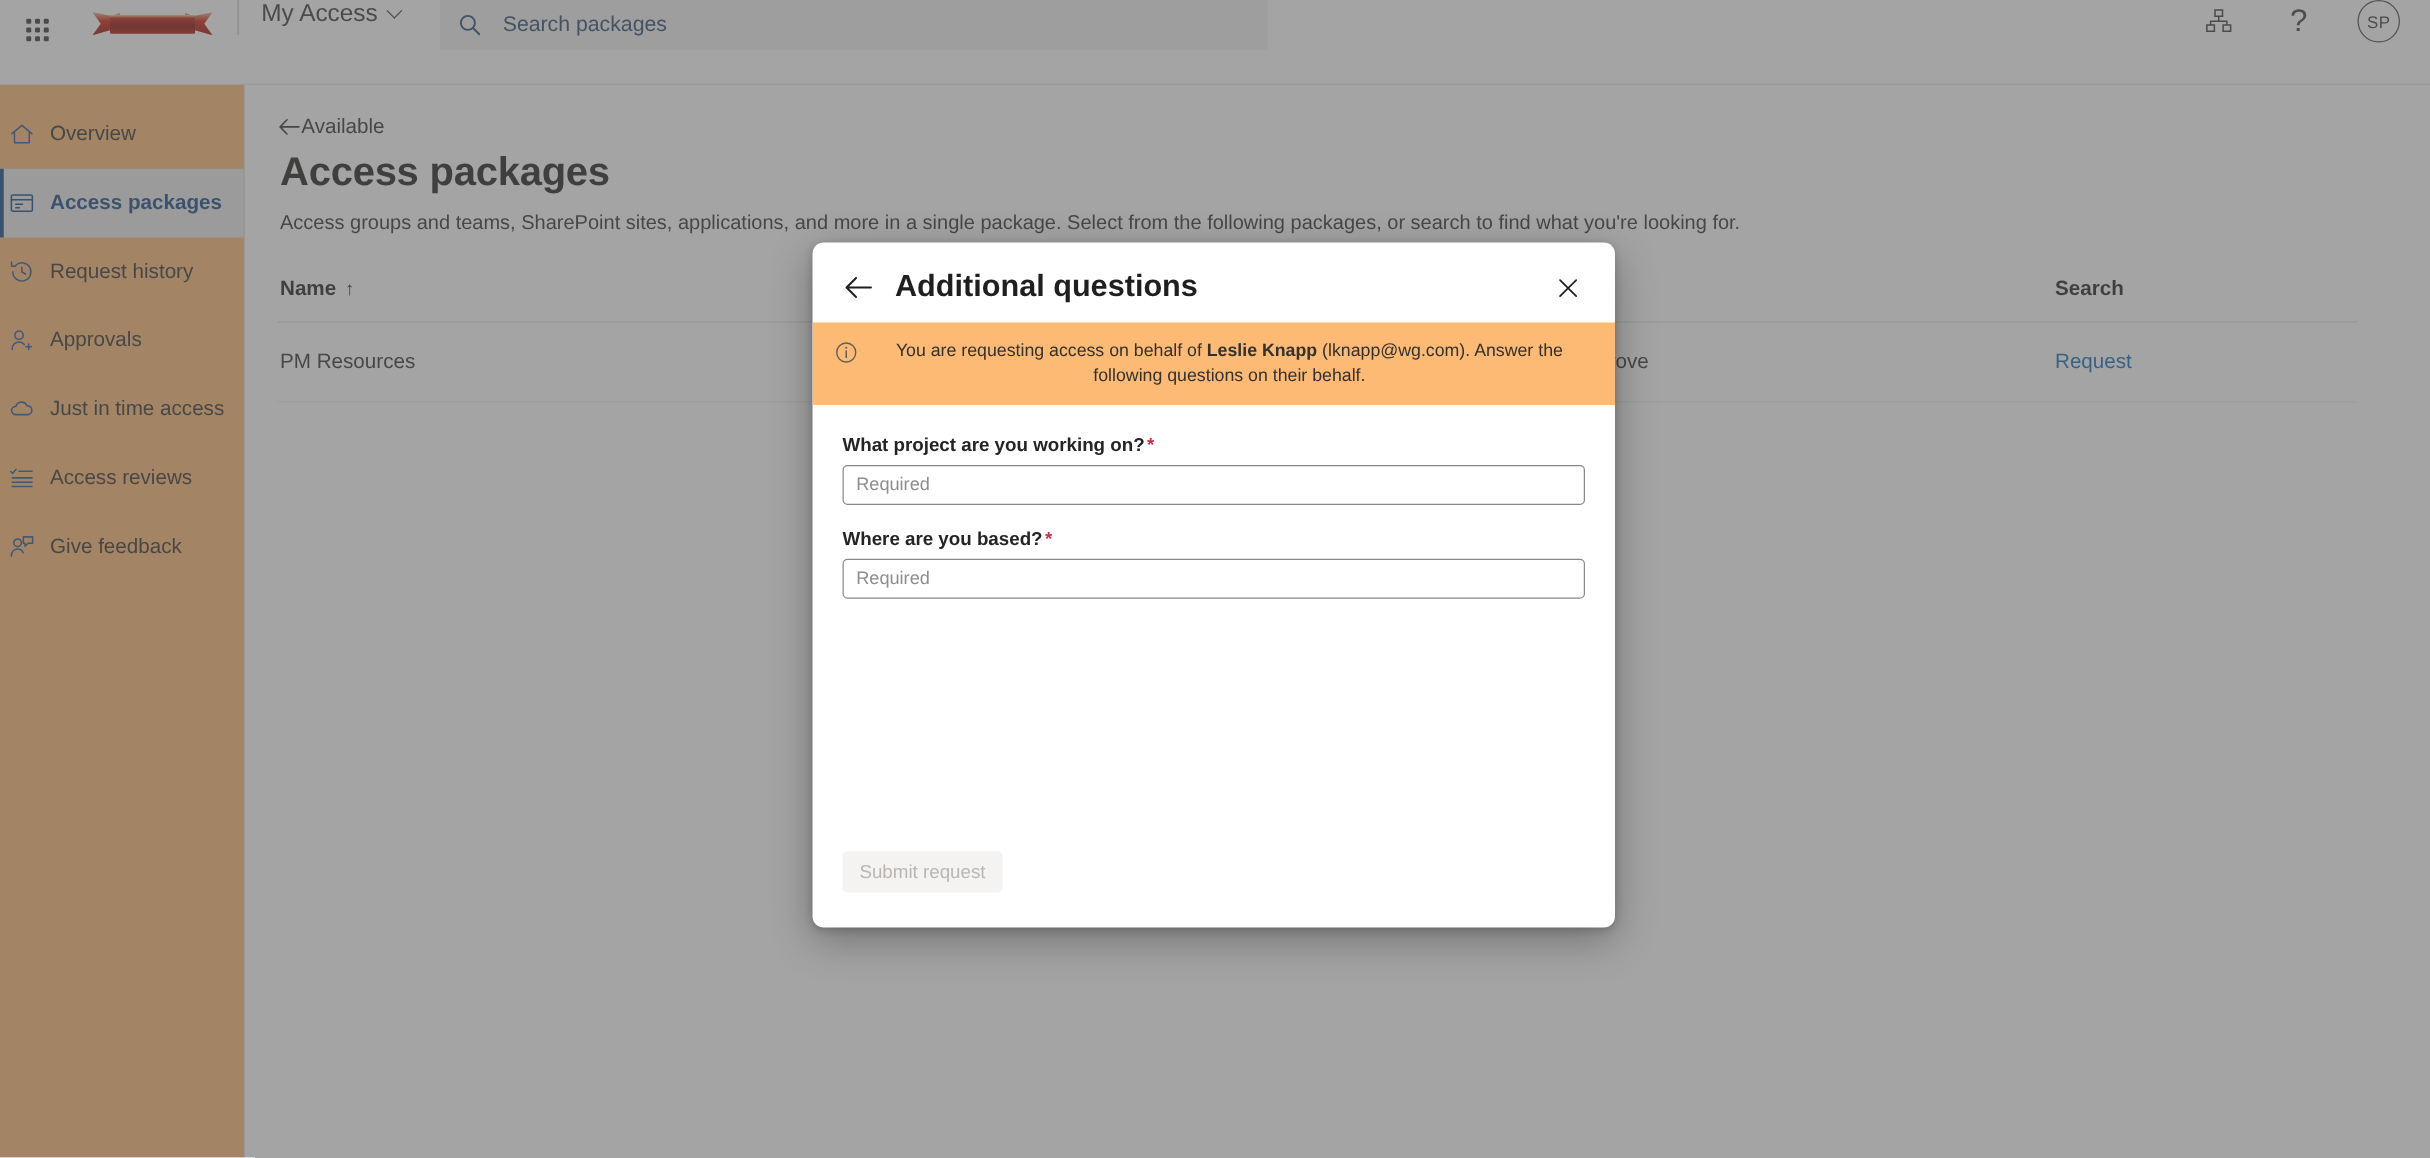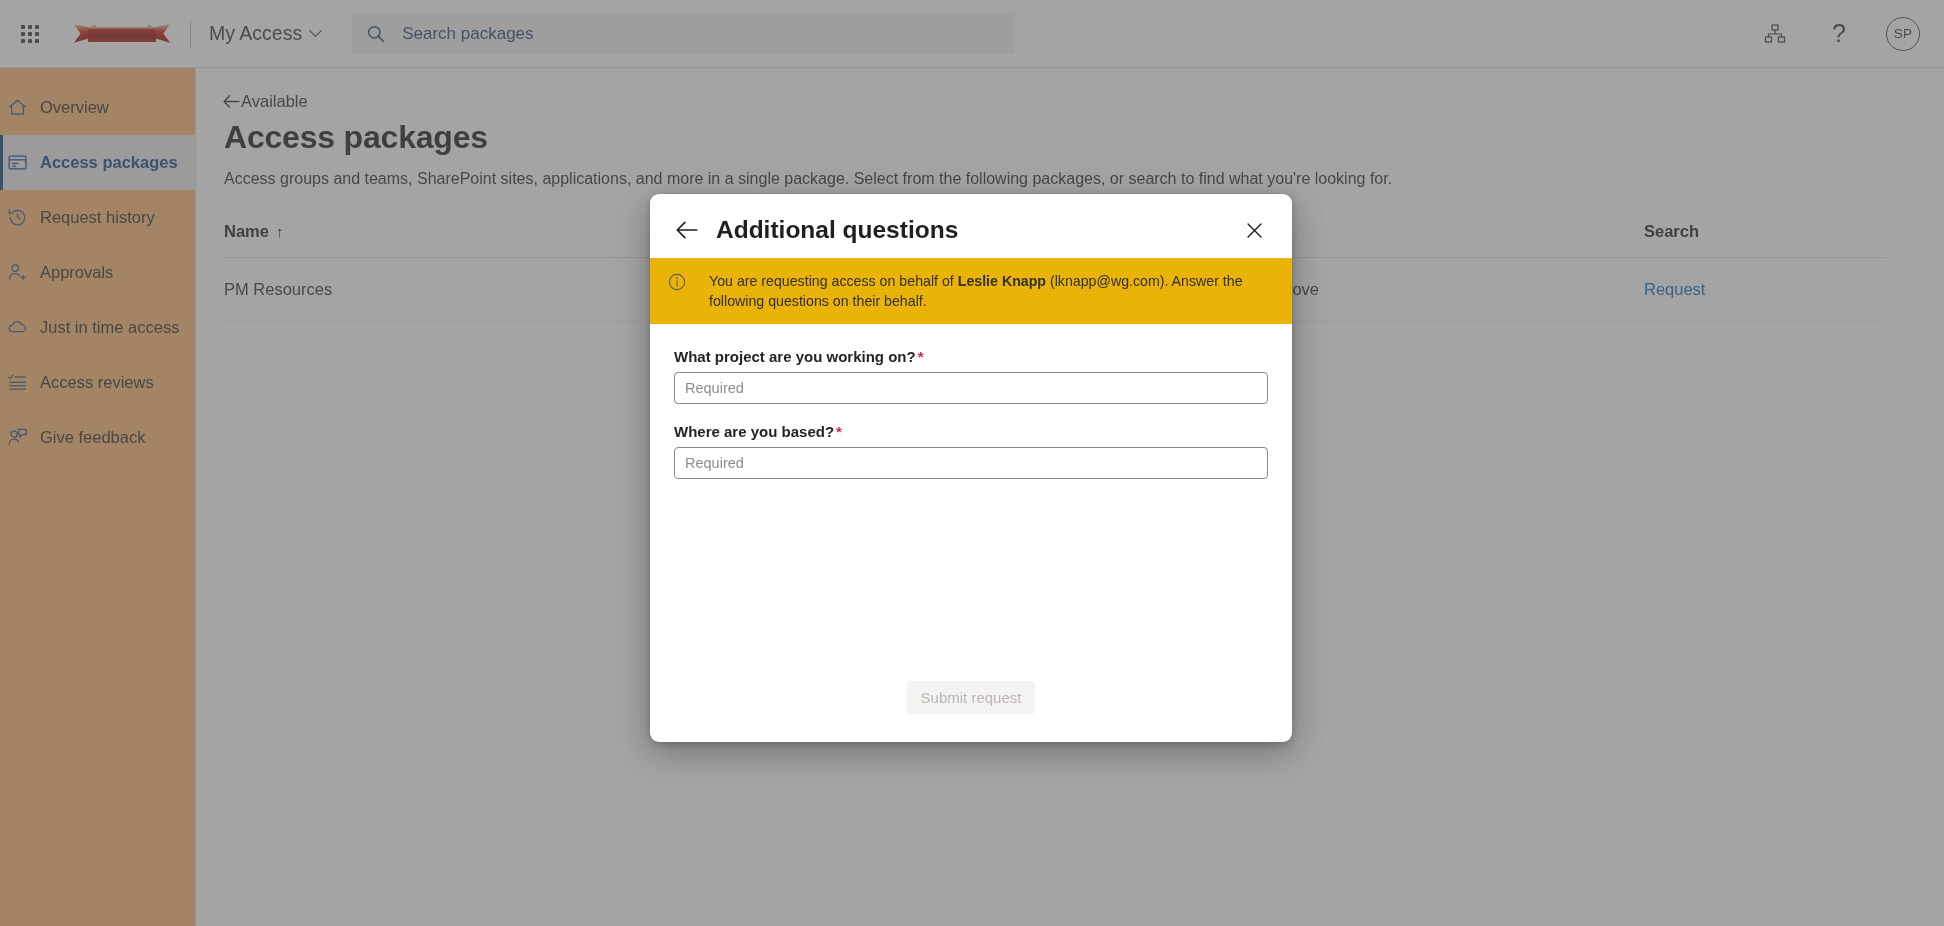--- a/index.html
+++ b/index.html
@@ -24,21 +24,21 @@
     z-index: 50;
     pointer-events: none;
   }
 
   
   .topbar {
     position: absolute; top: 0; left: 0;
     width: 1944px; height: 68px;
     background: #ffffff;
     border-bottom: 1px solid #e6e6e6;
-    display: flex; align-items: center;
+    display: flex; align-items: flex-start;
     z-index: 10;
   }
   .waffle {
     width: 48px; height: 48px;
     margin-left: 6px;
     display: flex; align-items: center; justify-content: center;
     cursor: pointer;
   }
   .waffle-grid {
     display: grid;
@@ -208,24 +208,25 @@
   .modal-title {
     margin-left: 16px;
     font-size: 24.5px; font-weight: 600; color: #201f1e;
   }
   .modal-close {
     margin-left: auto; width: 28px; height: 28px;
     display: flex; align-items: center; justify-content: center;
     cursor: pointer;
   }
   .info-banner {
-    background: #eab308;
-    display: flex; gap: 23px;
+    background: #fdba74;
+    display: flex; gap: 9px;
     padding: 13px 20px 13px 18px;
     margin: 0 0 0 0;
+    text-align: center;
   }
   .info-icon { flex: none; width: 18px; height: 18px; margin-top: 2px; }
   .info-text { font-size: 14.2px; color: #323130; line-height: 1.42; }
   .info-text b { font-weight: 700; }
 
   .modal-body { padding: 24px 24px 0 24px; flex: 1; }
   .field { margin-bottom: 19px; }
   .field-label {
     font-size: 15px; font-weight: 600; color: #242424;
     margin-bottom: 7px; display: block;
@@ -244,21 +245,21 @@
   .field textarea {
     width: 100%; height: 78px;
     border: 1px solid #8a8886;
     border-radius: 4px;
     padding: 7px 10px;
     font-family: "Liberation Sans", sans-serif;
     font-size: 14.5px; color: #242424;
     outline: none; resize: vertical; background: #fff;
   }
   .modal-footer {
-    display: flex; justify-content: center;
+    display: flex; justify-content: flex-start;
     padding: 6px 24px 28px 24px;
   }
   .submit-btn {
     min-width: 128px; height: 33px;
     background: #f5f3f1;
     color: #b9b6b3;
     border: none; border-radius: 4px;
     font-family: "Liberation Sans", sans-serif;
     font-size: 15px;
     cursor: default;

